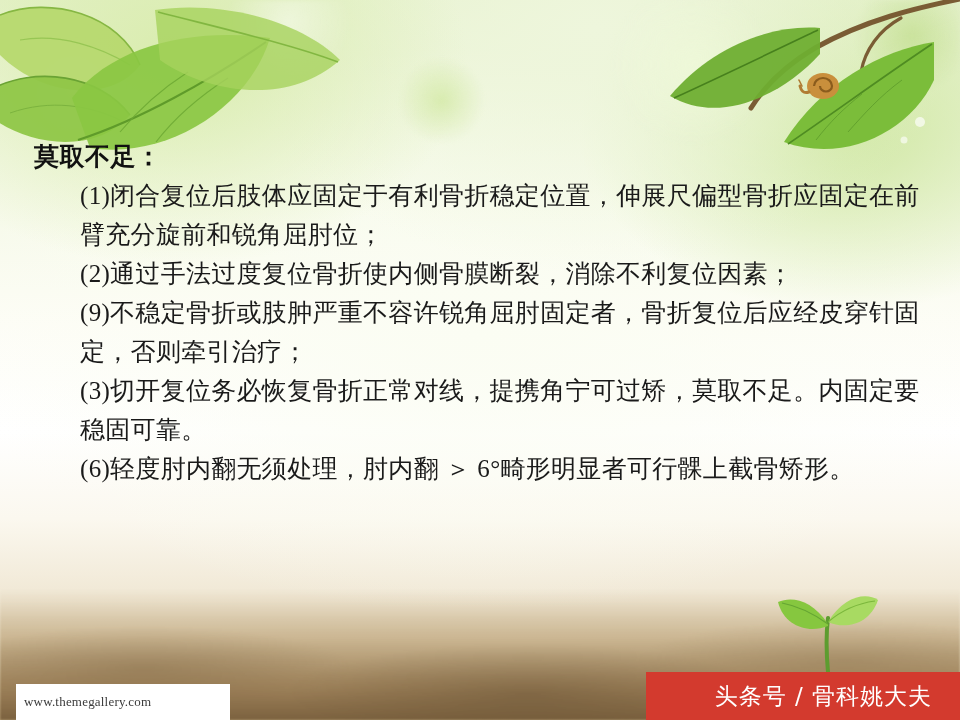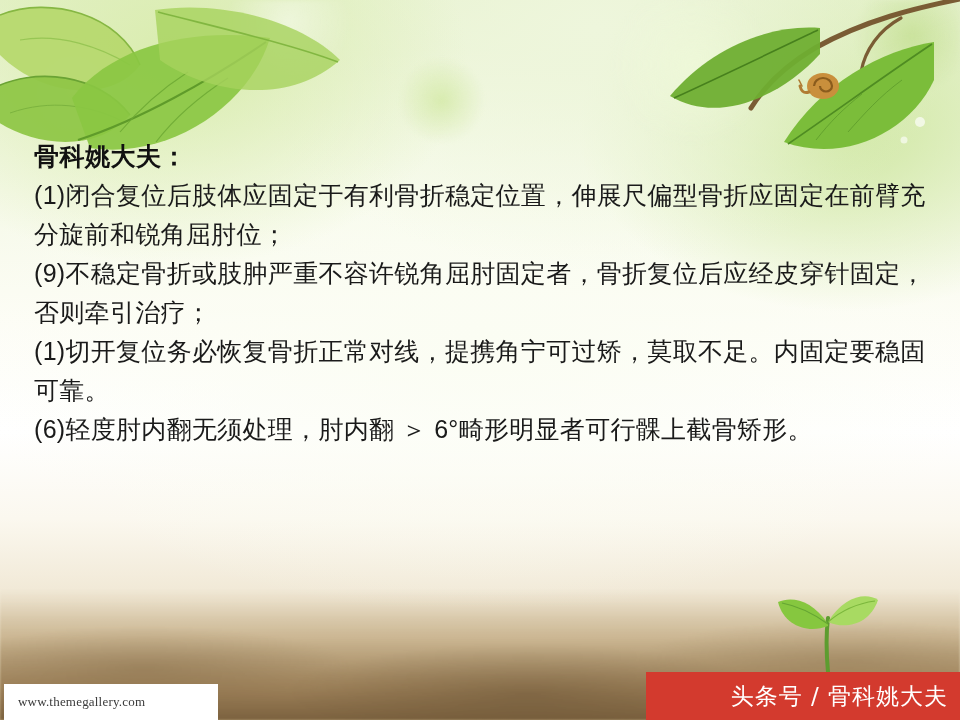--- a/index.html
+++ b/index.html
@@ -58,47 +58,47 @@
 
   
   .leaf {
     position: absolute;
     transform-origin: 50% 50%;
   }
 
   
   .footer-left {
     position: absolute;
-    left: 4px;
+    left: 16px;
     bottom: 0;
     width: 214px;
     height: 36px;
     background: #ffffff;
     display: flex;
     align-items: center;
-    padding-left: 14px;
+    padding-left: 8px;
     box-sizing: border-box;
   }
   .footer-left span {
     font-family: "Liberation Serif", "DejaVu Serif", serif;
     font-size: 13px;
     color: #3a3a3a;
     letter-spacing: 0.2px;
   }
   .footer-right {
     position: absolute;
     right: 0;
     bottom: 0;
     width: 314px;
     height: 48px;
     background: #d33a2e;
     display: flex;
     align-items: center;
     justify-content: flex-end;
-    padding-right: 12px;
+    padding-right: 28px;
     box-sizing: border-box;
   }
   .footer-right span {
     color: #ffffff;
     font-size: 23px;
     letter-spacing: 1px;
     font-family: "DejaVu Sans", "Liberation Sans", sans-serif;
   }
 
   
@@ -114,21 +114,22 @@
     color: #111111;
     line-height: 38px;
     letter-spacing: 0.5px;
     font-family: "DejaVu Sans", "Liberation Sans", sans-serif;
   }
   .content .para {
     font-size: 25px;
     color: #1a1a1a;
     line-height: 39px;
     letter-spacing: 0.3px;
-    font-family: Liberation Sans, sans-serif;
+    font-family: Liberation Serif, serif;
+    margin-left: 46px;
   }
 </style>
 </head>
 <body>
 
 <div class="slide">
 
   <div class="bg-base"></div>
   <div class="bg-blur-dots"></div>
   <div class="bg-soil"></div>
@@ -198,24 +199,25 @@
     <g>
       <path d="M56,100 C54,78 54,62 56,46" fill="none" stroke="#5d9c2f" stroke-width="4" stroke-linecap="round"></path>
       <path d="M56,52 C40,28 20,24 6,30 C12,54 36,62 56,54 Z" fill="#86c73f"></path>
       <path d="M56,50 C72,24 94,20 106,28 C98,52 74,58 56,50 Z" fill="#a8da62"></path>
       <path d="M56,52 C42,42 26,34 10,31" fill="none" stroke="#5d9c2f" stroke-width="1.2" opacity="0.8"></path>
       <path d="M56,50 C70,38 88,31 103,29" fill="none" stroke="#6fae32" stroke-width="1.2" opacity="0.8"></path>
     </g>
   </svg>
 
   <div class="content">
-    <div class="heading">骨科姚大夫：</div>
+    <div class="heading">莫取不足：</div>
     <div class="para">(1)闭合复位后肢体应固定于有利骨折稳定位置，伸展尺偏型骨折应固定在前臂充分旋前和锐角屈肘位；</div>
+    <div class="para">(2)通过手法过度复位骨折使内侧骨膜断裂，消除不利复位因素；</div>
     <div class="para">(9)不稳定骨折或肢肿严重不容许锐角屈肘固定者，骨折复位后应经皮穿针固定，否则牵引治疗；</div>
-    <div class="para">(1)切开复位务必恢复骨折正常对线，提携角宁可过矫，莫取不足。内固定要稳固可靠。</div>
+    <div class="para">(3)切开复位务必恢复骨折正常对线，提携角宁可过矫，莫取不足。内固定要稳固可靠。</div>
     <div class="para">(6)轻度肘内翻无须处理，肘内翻 ＞ 6°畸形明显者可行髁上截骨矫形。</div>
   </div>
 
   <div class="footer-left">
     <span>www.themegallery.com</span>
   </div>
 
   <div class="footer-right">
     <span>头条号 / 骨科姚大夫</span>
   </div>

